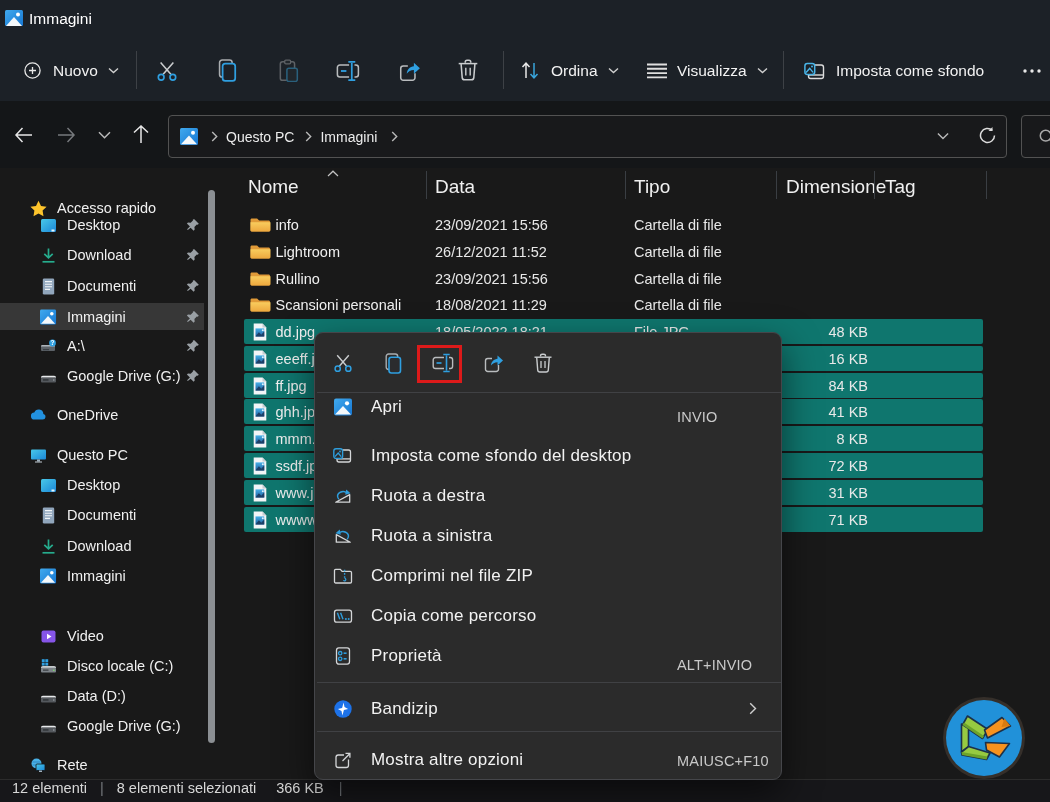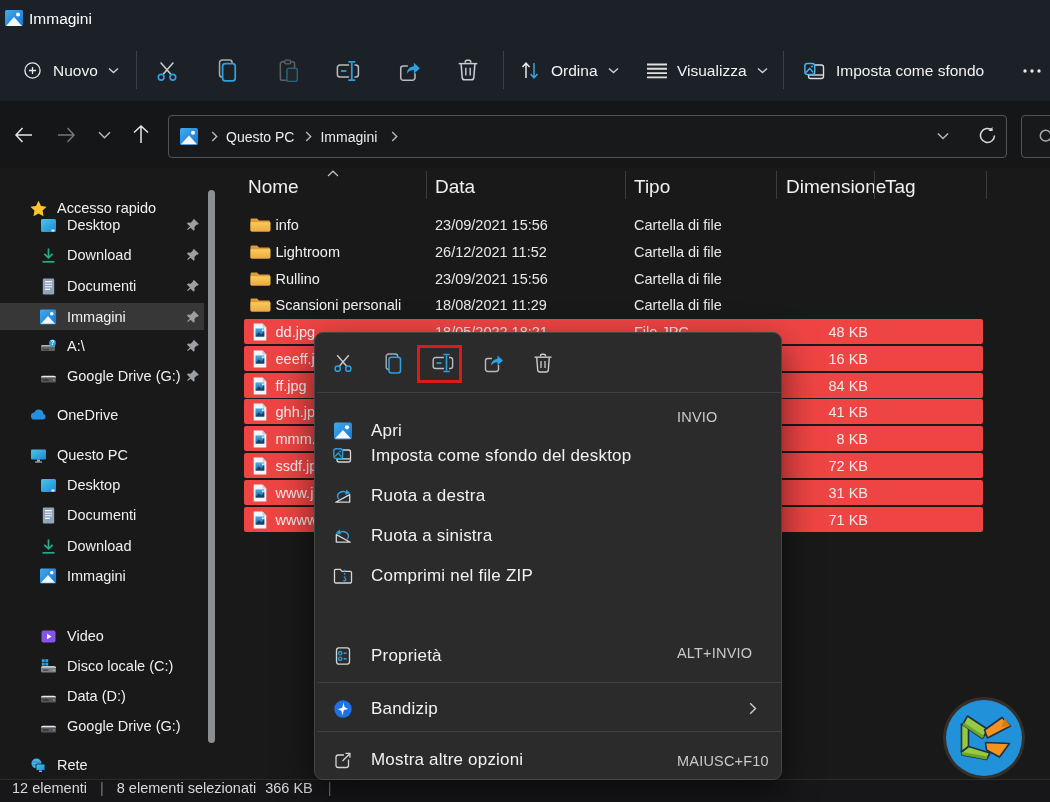--- a/index.html
+++ b/index.html
@@ -16,21 +16,21 @@
 .abox{position:absolute;left:168px;top:14px;width:839px;height:43px;border:1px solid #525252;border-radius:4px;background:#18191b;box-sizing:border-box;display:flex;align-items:center;color:#ececec;font-size:14px;}
 .sbox{position:absolute;left:1021px;top:14px;width:40px;height:43px;border:1px solid #525252;border-radius:4px;background:#18191b;box-sizing:border-box;}
 .content{position:absolute;top:168px;left:0;width:1050px;height:610px;background:#191919;}
 .side-item{position:absolute;left:0;width:208px;height:28px;display:flex;align-items:center;color:#f0f0f0;font-size:14.5px;}
 .side-item .ic{width:17px;height:17px;margin-right:10px;flex:none;}
 .pin{position:absolute;width:14px;height:14px;}
 .scrollbar{position:absolute;left:208px;top:22px;width:7px;height:553px;background:#8b8f93;border-radius:4px;}
 .hdr{position:absolute;color:#f0f0f0;font-size:19px;top:8px;}
 .hsep{position:absolute;top:3px;width:1px;height:28px;background:#3a3e43;}
 .row{position:absolute;left:244px;width:739px;height:25px;display:flex;align-items:center;color:#f0f0f0;font-size:14.5px;}
-.rowsel{background:#ef4444;border-radius:2px;}
+.rowsel{background:#0f766e;border-radius:2px;}
 .fic{flex:none;}
 .cdate{position:absolute;left:191px;top:0;height:25px;display:flex;align-items:center;color:#e8e8e8;}
 .ctype{position:absolute;left:390px;top:0;height:25px;display:flex;align-items:center;color:#e8e8e8;}
 .csize{position:absolute;left:539px;width:85px;top:0;height:25px;display:flex;align-items:center;justify-content:flex-end;color:#e8e8e8;}
 .status{position:absolute;top:779px;left:0;width:1050px;height:23px;background:#17171a;border-top:1px solid #2c2c2c;color:#d8d8d8;font-size:14.5px;display:flex;align-items:flex-start;}
 .menu{position:absolute;left:314px;top:332px;width:468px;height:448px;background:#2b2b2b;border:1px solid #45464a;border-radius:9px;box-sizing:border-box;box-shadow:0 14px 36px rgba(0,0,0,.55);}
 .mitem{position:absolute;left:6px;width:456px;height:40px;display:flex;align-items:center;color:#f2f2f2;font-size:17px;letter-spacing:.2px;}
 .mitem .mic{width:20px;height:20px;margin-left:12px;margin-right:18px;flex:none;}
 .msc{position:absolute;left:362px;color:#c9c9c9;font-size:14.5px;letter-spacing:.2px;}
 .msep{position:absolute;left:2px;width:464px;height:1px;background:#404144;}
@@ -513,21 +513,21 @@
         <span>wwww.jpg</span>
         <div class="cdate">18/05/2022 18:21</div>
         <div class="ctype">File JPG</div>
         <div class="csize">71 KB</div>
       </div>
 </div>
 <div class="status">
  <span style="margin-left:12px;">12 elementi</span>
  <span style="margin:0 13px;color:#75797d;">|</span>
  <span>8 elementi selezionati</span>
- <span style="margin-left:9px;">366 KB</span>
+ <span style="margin-left:20px;">366 KB</span>
  <span style="margin-left:15px;color:#75797d;">|</span>
 </div>
 <div class="menu">
 <svg width="0" height="0">
         <defs>
           <linearGradient id="picg2" x1="0" y1="0" x2="1" y2="1">
             <stop offset="0" stop-color="#41aaee"></stop>
             <stop offset="1" stop-color="#1576d2"></stop>
           </linearGradient>
         </defs>
@@ -561,21 +561,21 @@
  </div>
  <div class="abs" style="left:208px;top:10px;width:40px;height:40px;display:flex;align-items:center;justify-content:center;">
   <svg width="20" height="21" viewBox="0 0 20 21">
           <path d="M7.5 3.5V2.8c0-.9.7-1.6 1.6-1.6h1.8c.9 0 1.6.7 1.6 1.6v.7" fill="none" stroke="#c9ccce" stroke-width="1.4"></path>
           <path d="M1.5 4.2h17" stroke="#c9ccce" stroke-width="1.4"></path>
           <path d="M3.7 4.4l1 12.6a2.2 2.2 0 0 0 2.2 2h6.2a2.2 2.2 0 0 0 2.2-2l1-12.6" fill="none" stroke="#c9ccce" stroke-width="1.4"></path>
           <path d="M8 8v7M12 8v7" stroke="#c9ccce" stroke-width="1.3"></path>
         </svg>
  </div>
  <div class="msep" style="top:59px;"></div>
- <div class="mitem" style="top:78px;">
+ <div class="mitem" style="top:54px;">
         <svg class="mic" viewBox="0 0 20 20">
           <rect x="1" y="1.5" width="18" height="17" rx="2" fill="url(#picg2)"></rect>
           <circle cx="14" cy="6.3" r="2.1" fill="#fff"></circle>
           <path d="M2 17.6 L10 9 L18 17.6 Z" fill="#f4f8fb"></path>
         </svg>
         <span>Apri</span>
       </div>
       <div class="msc" style="top:76px;">INVIO</div>
 <div class="mitem" style="top:103px;">
         <svg class="mic" viewBox="0 0 20 20">
@@ -604,31 +604,40 @@
         <span>Ruota a sinistra</span>
       </div>
 <div class="mitem" style="top:223px;">
         <svg class="mic" viewBox="0 0 20 20">
           <path d="M1.5 4.6c0-.7.5-1.2 1.2-1.2h4.6l1.8 2h8.2c.7 0 1.2.5 1.2 1.2v9.2c0 .7-.5 1.2-1.2 1.2H2.7c-.7 0-1.2-.5-1.2-1.2z" fill="none" stroke="#d4d6d8" stroke-width="1.3"></path>
           <path d="M11.6 3.8v1.8M11.6 7v1.8M11.6 10.2v1.6" stroke="#2e9ddc" stroke-width="1.4"></path>
           <path d="M11.6 12.2c1.3.3 1.6 1.5.8 2.3-.6.6-1.6.4-1.9-.4" fill="none" stroke="#2e9ddc" stroke-width="1.2"></path>
         </svg>
         <span>Comprimi nel file ZIP</span>
       </div>
+<div class="mitem" style="top:263px;">
+        <svg class="mic" viewBox="0 0 20 20">
+          <rect x="1.5" y="4.2" width="17" height="12" rx="2.2" fill="none" stroke="#d4d6d8" stroke-width="1.3"></rect>
+          <path d="M4.4 6.8l2.4 6.4M7.6 6.8l2.4 6.4" stroke="#2e9ddc" stroke-width="1.4"></path>
+          <circle cx="12.9" cy="13" r="1" fill="#2e9ddc"></circle>
+          <circle cx="15.7" cy="13" r="1" fill="#2e9ddc"></circle>
+        </svg>
+        <span>Copia come percorso</span>
+      </div>
 <div class="mitem" style="top:303px;">
         <svg class="mic" viewBox="0 0 20 20">
           <rect x="3.5" y="1.8" width="13" height="16.4" rx="2.4" fill="none" stroke="#d4d6d8" stroke-width="1.3"></rect>
           <circle cx="7.2" cy="7.2" r="1.7" fill="none" stroke="#2e9ddc" stroke-width="1.3"></circle>
           <path d="M10.6 7.2h3" stroke="#2e9ddc" stroke-width="1.6"></path>
           <circle cx="7.2" cy="12.8" r="1.7" fill="none" stroke="#2e9ddc" stroke-width="1.3"></circle>
           <path d="M10.6 12.8h3" stroke="#2e9ddc" stroke-width="1.6"></path>
         </svg>
         <span>Proprietà</span>
       </div>
-      <div class="msc" style="top:312px;">ALT+INVIO</div>
+      <div class="msc" style="top:324px;">ALT+INVIO</div>
 <div class="msep" style="top:349px;"></div>
 <div class="mitem" style="top:356px;">
         <svg class="mic" viewBox="0 0 20 20">
           <circle cx="10" cy="10" r="8.7" fill="#1d72e8"></circle>
           <path d="M10.6 3.4L11.5 8l3.6 2-4.2 1L9.4 16.6 8.5 12l-3.6-2 4.2-1z" fill="#fff"></path>
         </svg>
         <span>Bandizip</span>
       </div>
       <div class="abs" style="left:434px;top:369px;">
         <svg width="8" height="13" viewBox="0 0 8 13">

